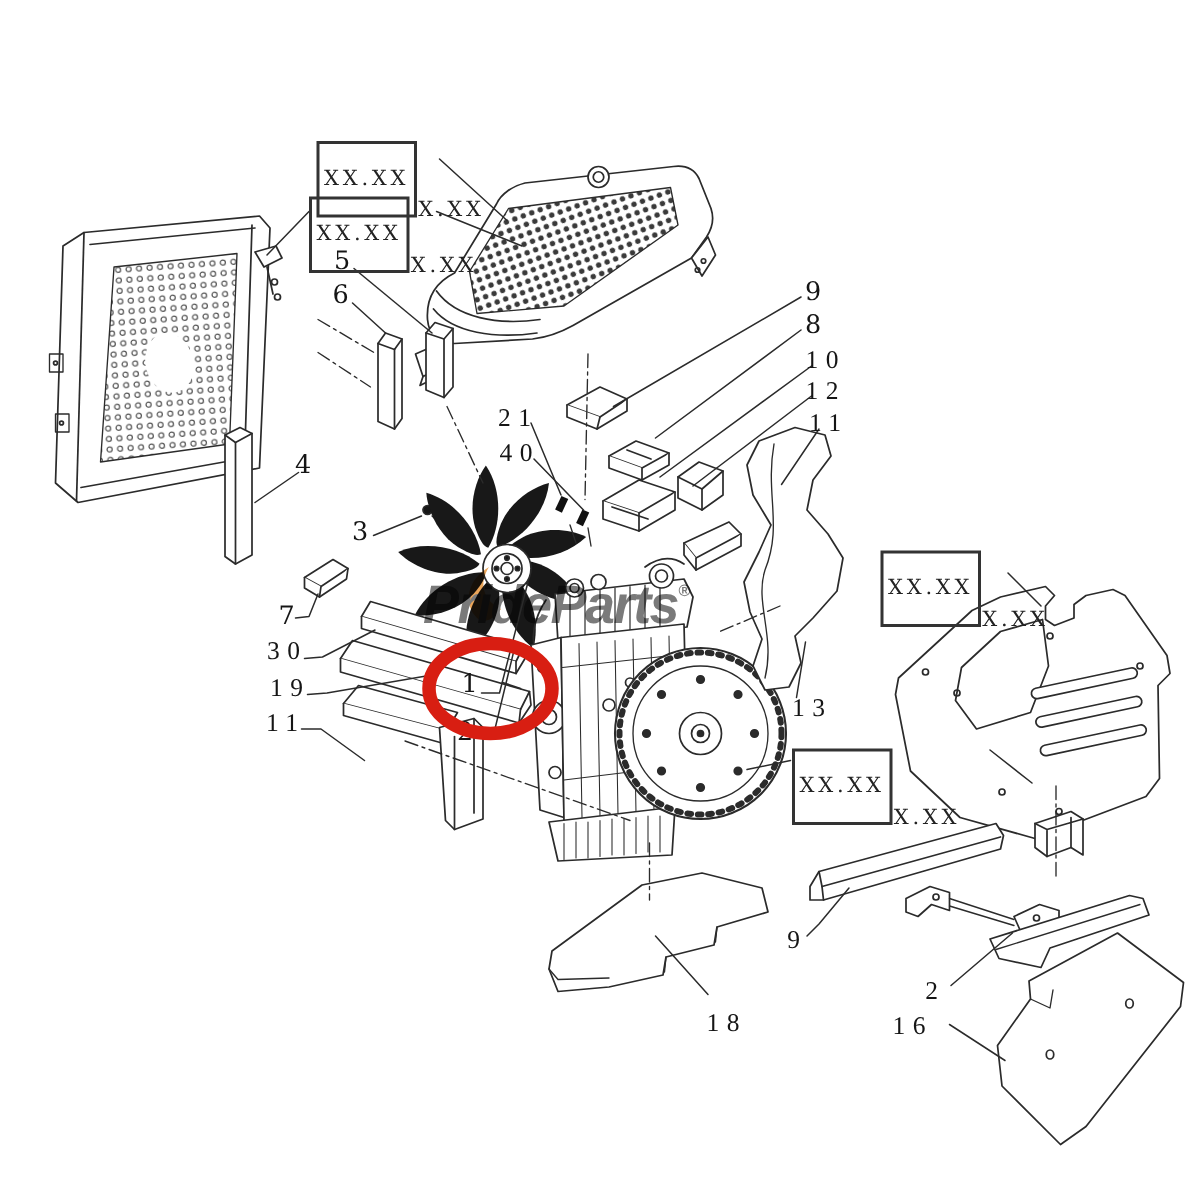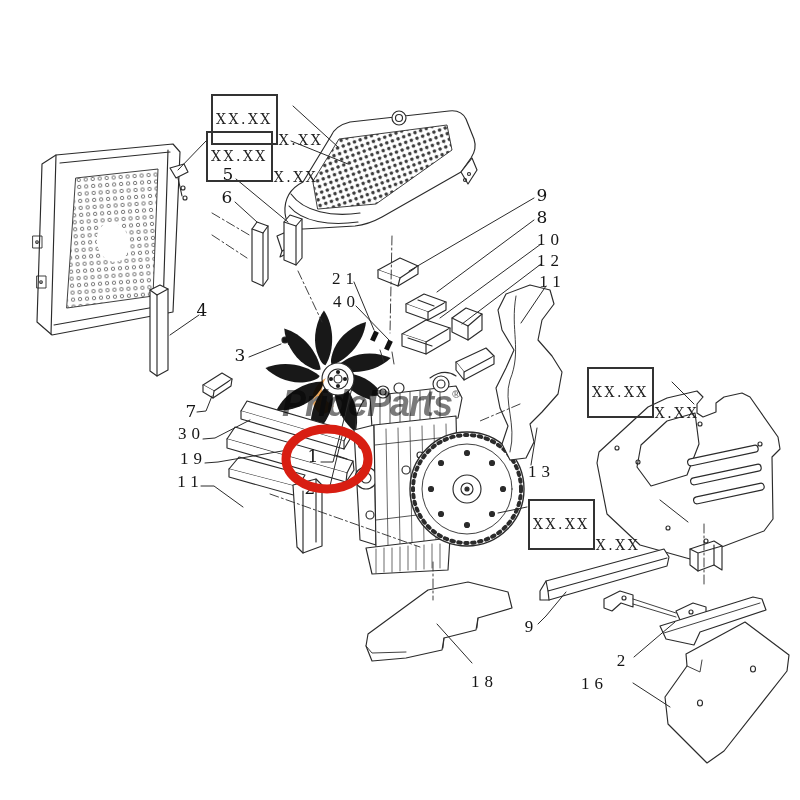--- a/index.html
+++ b/index.html
@@ -340,21 +340,21 @@
   <div class="callout" style="left:227px;top:197px">6</div>
   <div class="callout" style="left:191px;top:411px">7</div>
   <div class="callout" style="left:542px;top:217px">8</div>
   <div class="callout" style="left:542px;top:195px">9</div>
   <div class="callout two" style="left:549px;top:240px">10</div>
   <div class="callout two" style="left:530px;top:627px">9</div>
   <div class="callout two" style="left:549px;top:261px">12</div>
   <div class="callout two" style="left:540px;top:472px">13</div>
   <div class="callout two" style="left:551px;top:282px">11</div>
   <div class="callout two" style="left:189px;top:482px">11</div>
-  <div class="callout two" style="left:593px;top:684px">16</div>
+  <div class="callout two" style="left:607px;top:684px">16</div>
   <div class="callout two" style="left:622px;top:661px">2</div>
   <div class="callout two" style="left:483px;top:682px">18</div>
   <div class="callout two" style="left:192px;top:459px">19</div>
   <div class="callout two" style="left:190px;top:434px">30</div>
   <div class="callout two" style="left:344px;top:279px">21</div>
   <div class="callout two" style="left:345px;top:302px">40</div>
 
   <svg class="overlay" width="800" height="800" viewBox="0 0 800 800" style="z-index:4">
     <ellipse cx="327" cy="459" rx="41" ry="30" fill="none" stroke-width="9" stroke="#d81e12"></ellipse>
   </svg>

